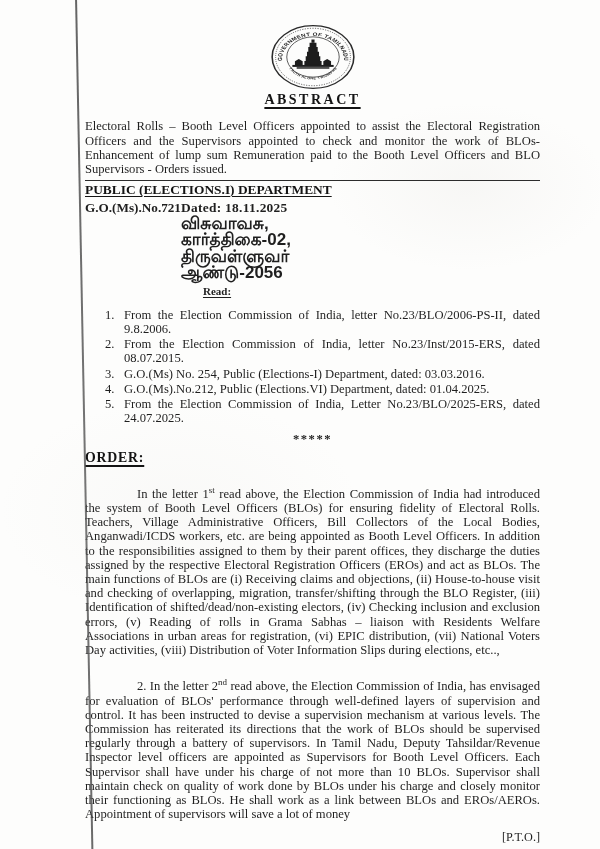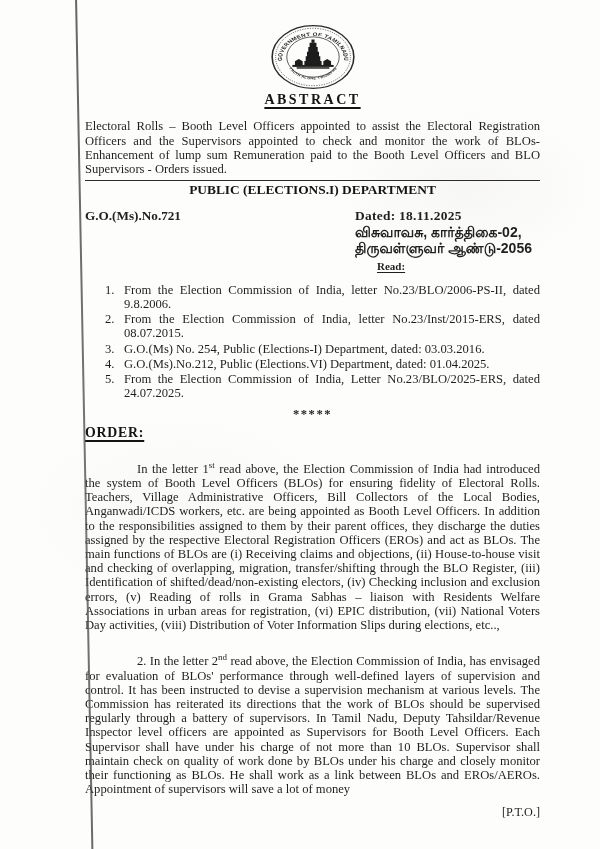--- a/index.html
+++ b/index.html
@@ -36,33 +36,34 @@
     letter-spacing: 2.5px;
     margin-top: 0;
     text-decoration: underline;
     text-underline-offset: 3px;
     text-decoration-thickness: 1.5px;
     color: #141414;
   }
   .abstract-para { margin-top: 12px; text-align: justify; }
   .rule { border: none; border-top: 1.6px solid #2c2c2c; margin-top: 4px; }
   .dept-heading {
-    text-align: center;
+    text-align: left;
     font-weight: bold;
     font-size: 13.4px;
     margin-top: 2px;
+    text-decoration: underline;
     text-underline-offset: 2px;
     text-decoration-thickness: 1.4px;
     color: #141414;
   }
-  .meta-row { display: flex; justify-content: space-between; margin-top: 12px; }
+  .meta-row { display: flex; margin-top: 4px; }
   .go-number { font-weight: bold; font-size: 13.2px; }
   .meta-right { width: 185px; font-weight: bold; }
   .dated { font-size: 13.4px; letter-spacing: .3px; }
-  .tamil-line { font-size: 14px; line-height: 16.5px; font-family: "Liberation Sans", "DejaVu Sans", sans-serif; }
+  .tamil-line { font-size: 17px; line-height: 16.5px; font-family: "Liberation Sans", "DejaVu Sans", sans-serif; }
   .read-label {
     display: inline-block;
     margin-left: 22px; margin-top: 2px;
     font-size: 11px;
     text-decoration: underline;
     text-underline-offset: 2px;
   }
   ol.read-list { margin-top: 10px; margin-left: 20px; list-style: none; counter-reset: ritem; }
   ol.read-list li {
     counter-increment: ritem;

